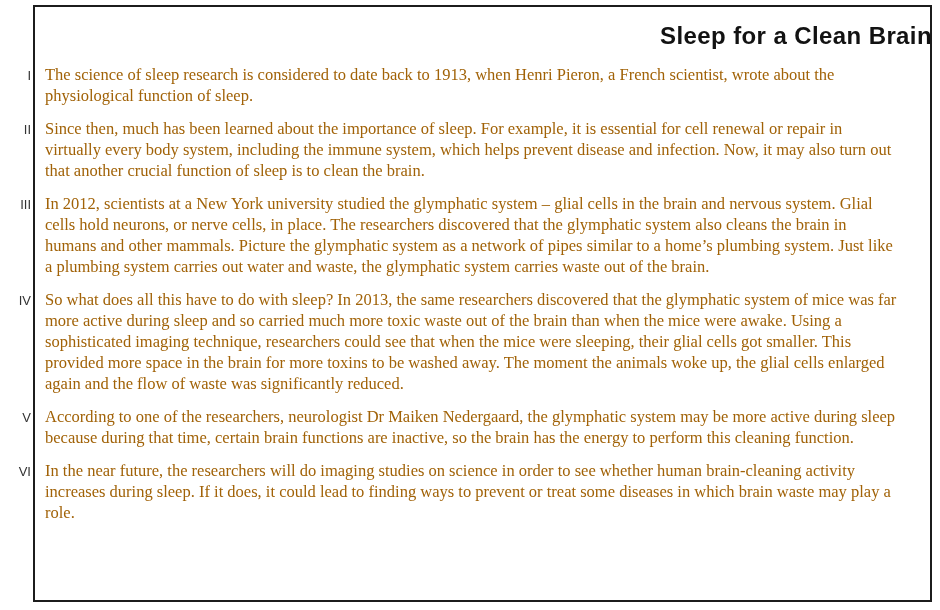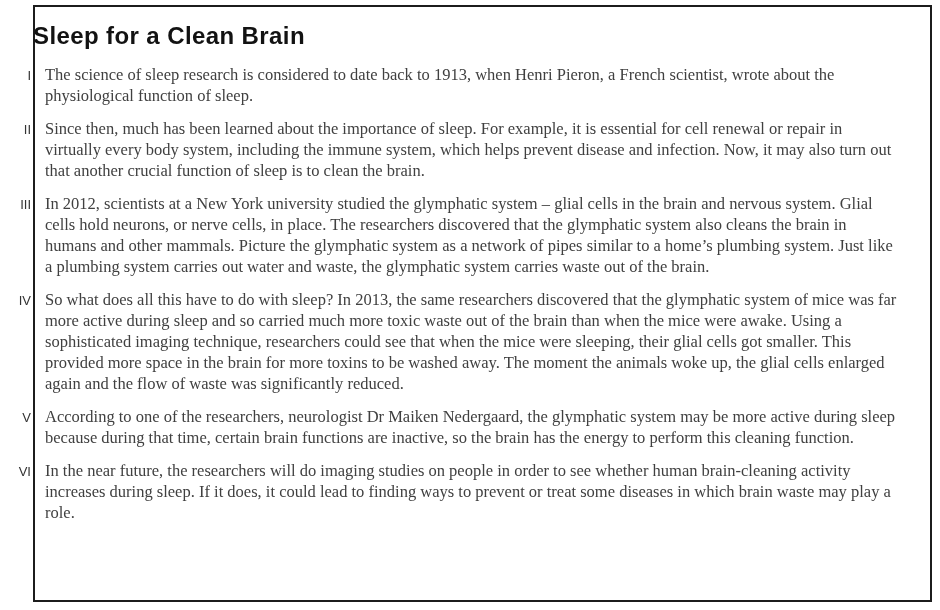--- a/index.html
+++ b/index.html
@@ -27,21 +27,21 @@
   }
   .content {
     position: absolute;
     left: 0;
     top: 5px;
     width: 932px;
   }
   .title {
     margin: 17px 0 0 33px;
     width: 899px;
-    text-align: left;
+    text-align: right;
     font-family: "Liberation Sans", sans-serif;
     font-weight: 700;
     font-size: 24px;
     letter-spacing: 0.4px;
     color: #121212;
   }
   .paragraphs {
     margin-top: 14px;
     display: flex;
     flex-direction: column;
@@ -60,21 +60,21 @@
     padding-top: 2px;
     color: #333333;
   }
   .ptext {
     margin-left: 14px;
     width: 872px;
     box-sizing: border-box;
     padding-right: 16px;
     font-size: 16.5px;
     line-height: 21px;
-    color: #404040;
+    color: #a16207;
   }
 </style>
 </head>
 <body>
 
 <div class="page">
   <div class="frame"></div>
   <div class="content">
     <div class="title">Sleep for a Clean Brain</div>
     <div class="paragraphs">
@@ -99,19 +99,19 @@
         <div class="ptext">So what does all this have to do with sleep? In 2013, the same researchers discovered that the glymphatic system of mice was far more active during sleep and so carried much more toxic waste out of the brain than when the mice were awake. Using a sophisticated imaging technique, researchers could see that when the mice were sleeping, their glial cells got smaller. This provided more space in the brain for more toxins to be washed away. The moment the animals woke up, the glial cells enlarged again and the flow of waste was significantly reduced.</div>
       </div>
 
       <div class="para">
         <div class="numeral">V</div>
         <div class="ptext">According to one of the researchers, neurologist Dr Maiken Nedergaard, the glymphatic system may be more active during sleep because during that time, certain brain functions are inactive, so the brain has the energy to perform this cleaning function.</div>
       </div>
 
       <div class="para">
         <div class="numeral">VI</div>
-        <div class="ptext">In the near future, the researchers will do imaging studies on people in order to see whether human brain-cleaning activity increases during sleep. If it does, it could lead to finding ways to prevent or treat some diseases in which brain waste may play a role.</div>
+        <div class="ptext">In the near future, the researchers will do imaging studies on science in order to see whether human brain-cleaning activity increases during sleep. If it does, it could lead to finding ways to prevent or treat some diseases in which brain waste may play a role.</div>
       </div>
 
 
     </div>
   </div>
 </div>
 
 </body></html>

